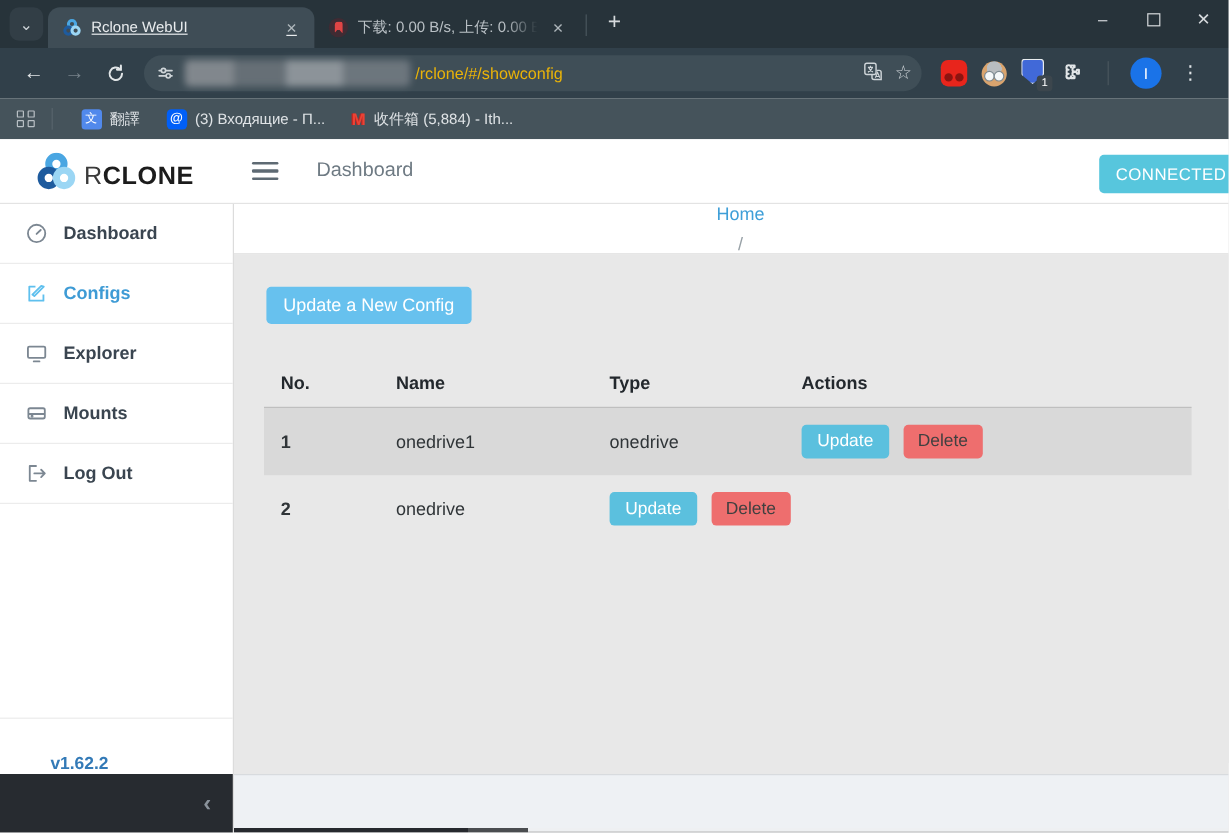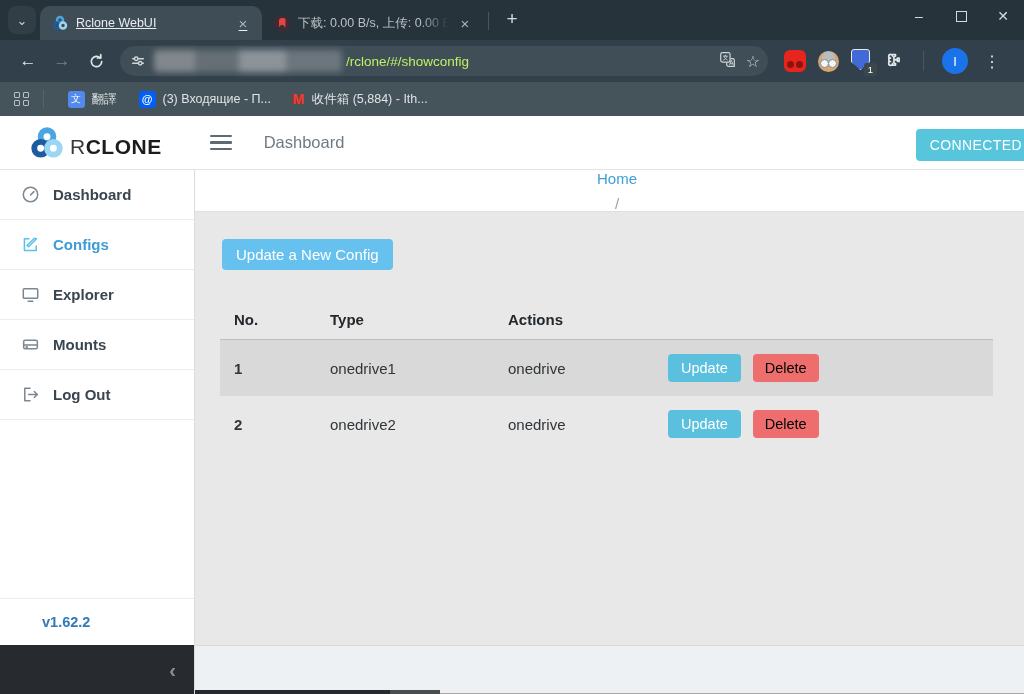--- a/index.html
+++ b/index.html
@@ -32,21 +32,21 @@
   .toolbar { height:42px; background:#31404a; display:flex; align-items:center; padding:0 10px 0 12px; gap:2px; }
   .nav-ico { width:32px; height:32px; display:flex; align-items:center; justify-content:center;
     color:#e2e6e8; font-size:17px; border-radius:50%; cursor:pointer; flex:0 0 auto;}
   .nav-ico.dim { color:#76828a; }
   .omnibox { flex:0 0 auto; width:648px; height:30px; background:#3f4e57; border-radius:15px; margin:0 6px;
     display:flex; align-items:center; padding:0 8px 0 10px; }
   .omni-tune { color:#cfd5d9; margin-right:8px; display:flex; }
   .redacted { width:188px; height:22px; border-radius:4px; margin-right:4px;
     background:linear-gradient(90deg,#8d9297 0 22%, #6d757c 22% 45%, #9aa0a5 45% 70%, #757d84 70%);
     filter:blur(3px); opacity:.85; }
-  .omni-url { color:#bef264; font-size:13.5px; white-space:nowrap; flex:1; }
+  .omni-url { color:#eab308; font-size:13.5px; white-space:nowrap; flex:1; }
   .omni-right { display:flex; align-items:center; gap:10px; color:#cfd5d9; }
   .ext-area { display:flex; align-items:center; gap:12px; margin-left:8px; }
   .ext-red { width:22px; height:22px; border-radius:6px; background:#e8251c; position:relative; cursor:pointer; }
   .ext-red::before, .ext-red::after { content:""; position:absolute; bottom:4px; width:7px; height:7px;
     border-radius:50%; background:#8c1410; }
   .ext-red::before { left:3px; } .ext-red::after { right:3px; }
   .ext-avatar { width:21px; height:21px; border-radius:50%; background:radial-gradient(circle at 50% 30%, #b9bdc0 0 34%, #d9a46e 35%); position:relative; cursor:pointer;}
   .ext-avatar::before, .ext-avatar::after { content:""; position:absolute; top:8px; width:7px; height:7px;
     border-radius:50%; background:#f4f7f8; border:1px solid #7e8a91; }
   .ext-avatar::before { left:2px; } .ext-avatar::after { right:2px; }
@@ -89,21 +89,21 @@
 
   
   .appbody { display:flex; height:524px; }
   .sidebar { width:195px; background:#fff; border-right:1px solid #dcdcdc; display:flex; flex-direction:column; }
   .nav-item { height:50px; display:flex; align-items:center; gap:13px; padding-left:21px;
     border-bottom:1px solid #ececec; color:#3a4550; font-weight:700; font-size:15px; cursor:pointer; }
   .nav-item svg { color:#7c8792; flex:0 0 auto; }
   .nav-item.active { color:#3e9bd5; }
   .nav-item.active svg { color:#5fc0ee; }
   .sidebar-spacer { flex:1; }
-  .version-row { border-top:1px solid #ececec; height:47px; display:flex; align-items:center; padding-left:42px;
+  .version-row { border-top:1px solid #ececec; height:47px; display:flex; align-items:flex-end; padding-left:42px;
     color:#337ab7; font-weight:700; font-size:14.5px; }
   .collapse-bar { height:49px; background:#272b30; display:flex; align-items:center; justify-content:flex-end;
     padding-right:18px; }
   .collapse-chevron { color:#8a929b; font-size:20px; font-weight:700; cursor:pointer; line-height:1; }
 
   .content { flex:1; display:flex; flex-direction:column; overflow:hidden; }
   .breadcrumb-bar { height:42px; background:#fff; border-bottom:1px solid #e0e0e0; display:flex; align-items:center;
     padding-left:15px; font-size:15px; gap:8px;flex-direction:column; }
   .crumb-home { color:#3f9fd8; cursor:pointer; }
   .crumb-sep { color:#97a0a6; }
@@ -116,21 +116,21 @@
   .t-row { display:grid; grid-template-columns:96px 178px 160px 1fr; align-items:center; }
   .t-head { height:41px; border-bottom:1px solid #bfbfbf; font-weight:700; color:#23282d; font-size:15px; }
   .t-head > div { padding-left:14px; }
   .t-data { height:56px; font-size:15px; color:#303538; }
   .t-data > div { padding-left:14px; }
   .t-data.striped { background:#d9d9d9; }
   .cell-no { font-weight:700; }
   .actions-cell { display:flex; gap:12px; padding-left:13px; }
   .btn-update { background:#5bc0de; color:#fff; border:none; border-radius:4px; font-size:14.5px;
     padding:6px 13px; cursor:pointer; font-family:"Liberation Sans",sans-serif; }
-  .btn-delete { background:#ee6e6e; color:#000000; border:none; border-radius:4px; font-size:14.5px;
+  .btn-delete { background:#ee6e6e; color:#404040; border:none; border-radius:4px; font-size:14.5px;
     padding:6px 12px; cursor:pointer; font-family:"Liberation Sans",sans-serif; }
 
   .page-footer { height:45px; background:#eef1f4; border-top:1px solid #d8dbde; }
   .bottom-strip { height:4px; display:flex; }
   .bottom-strip .left-dark { width:195px; background:#26292e; }
   .bottom-strip .thumb { width:50px; background:#4a4d50; }
   .bottom-strip .track { flex:1; background:#eef0f2; border-bottom:1px solid #a9a9a9; }
 </style>
 </head>
 <body>
@@ -309,35 +309,35 @@
         <span class="crumb-sep">/</span>
         <span class="crumb-current">Configs</span>
       </div>
 
       <div class="main">
         <button class="create-btn">Update a New Config</button>
 
         <div class="cfg-table">
           <div class="t-row t-head">
             <div>No.</div>
+            <div>Name</div>
             <div>Type</div>
             <div>Actions</div>
           </div>
           <div class="t-row t-data striped">
             <div class="cell-no">1</div>
             <div>onedrive1</div>
             <div>onedrive</div>
             <div class="actions-cell">
               <button class="btn-update">Update</button>
               <button class="btn-delete">Delete</button>
             </div>
           </div>
           <div class="t-row t-data">
             <div class="cell-no">2</div>
-            <div>onedrive2</div>
             <div>onedrive</div>
             <div class="actions-cell">
               <button class="btn-update">Update</button>
               <button class="btn-delete">Delete</button>
             </div>
           </div>
         </div>
       </div>
 
       <div class="page-footer"></div>

